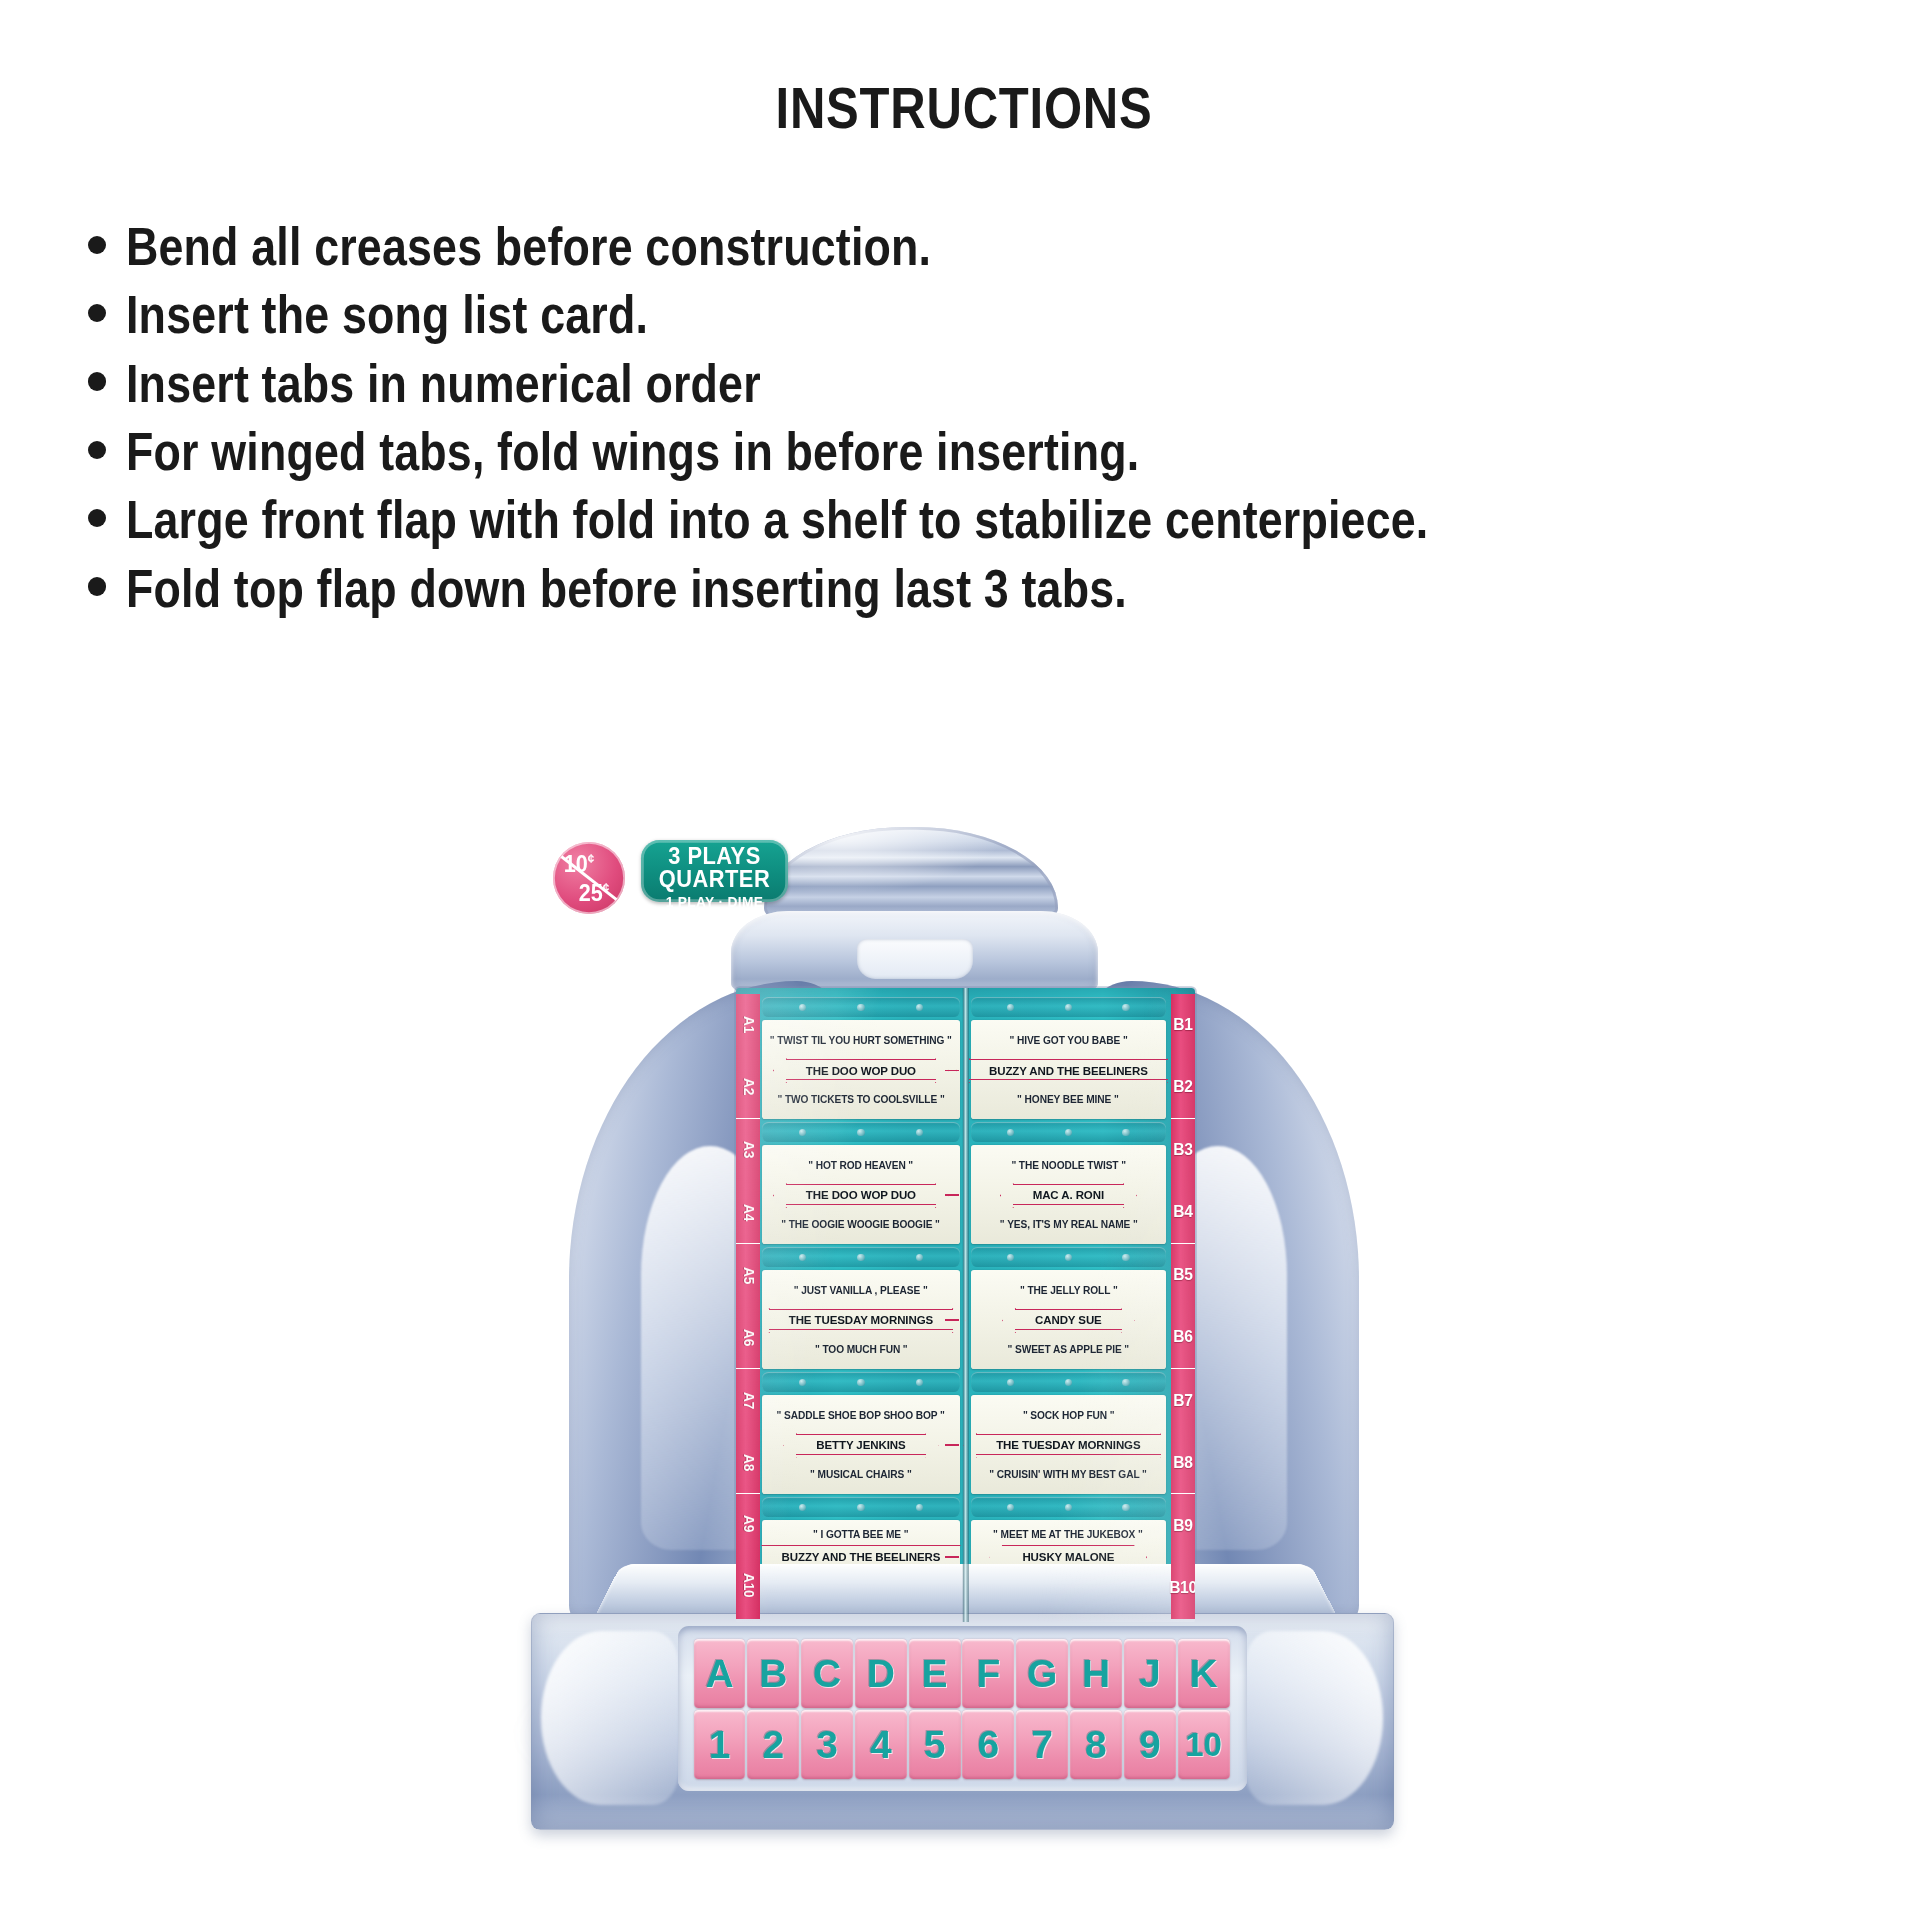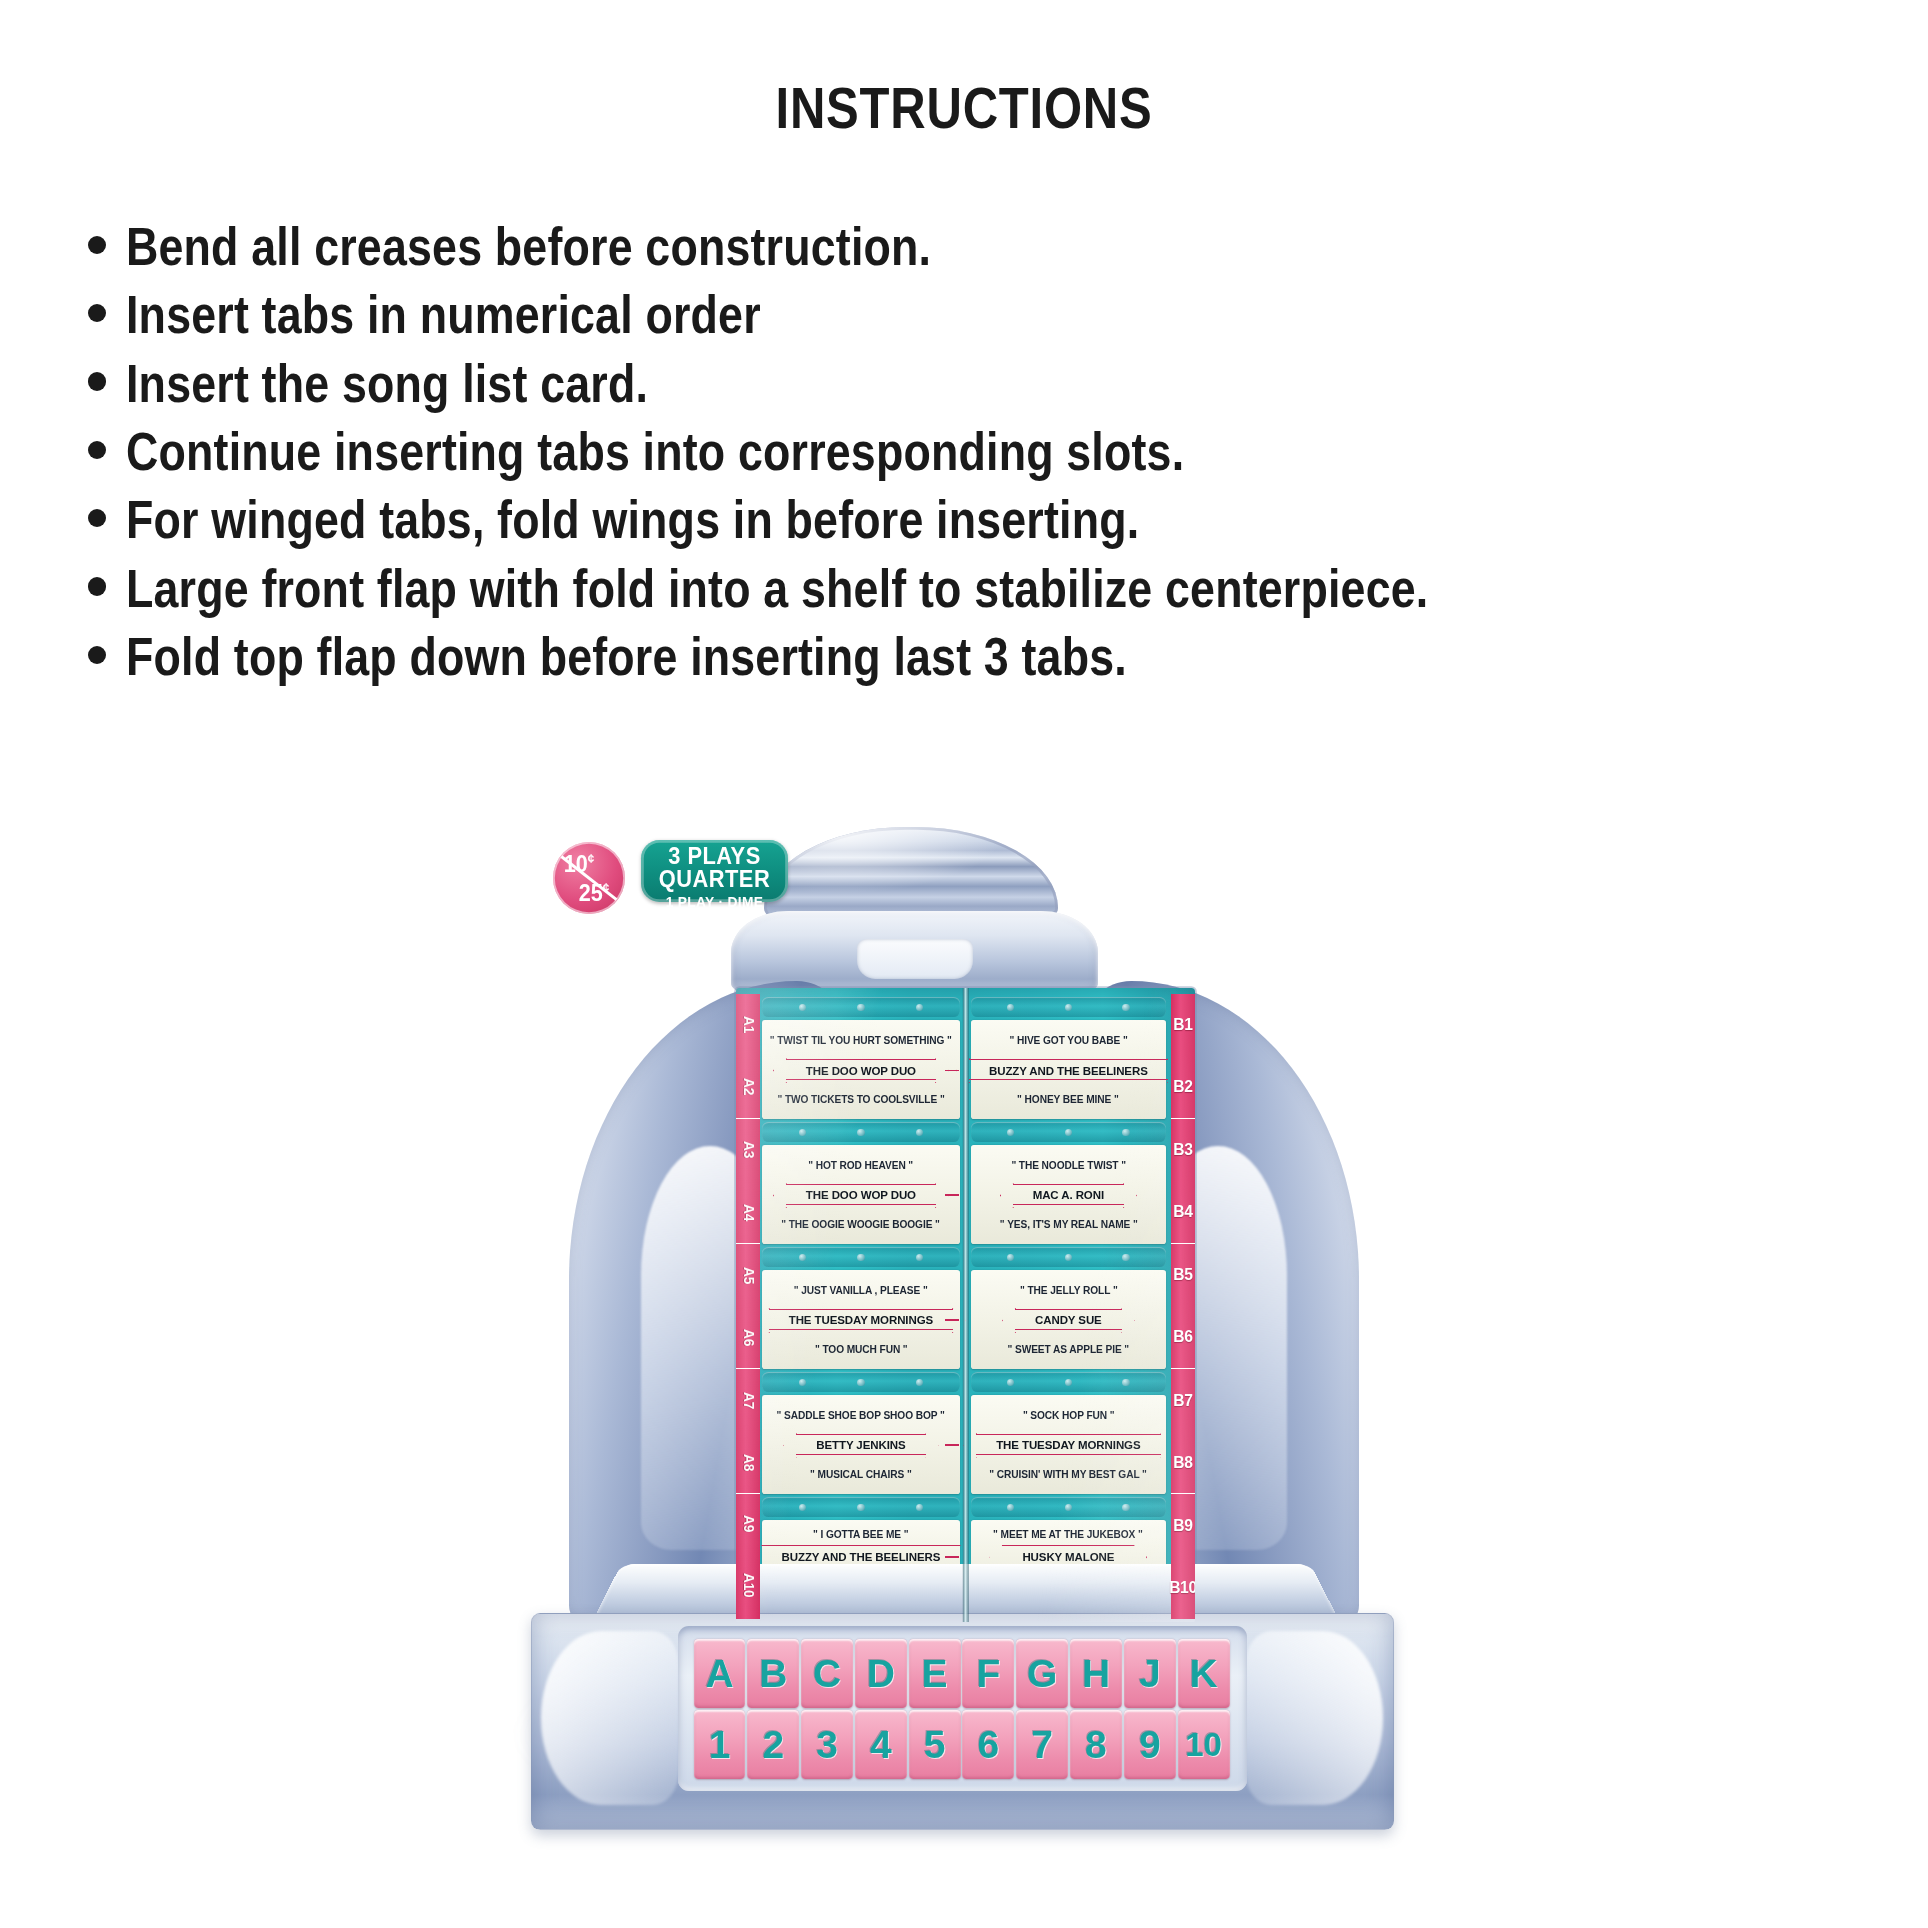--- a/index.html
+++ b/index.html
@@ -432,29 +432,25 @@
 
 <h1 class="page-title">INSTRUCTIONS</h1>
 
 <ul class="instructions">
   <li>
     <span class="bullet"></span>
     <span class="itext">Bend all creases before construction.</span>
   </li>
   <li>
     <span class="bullet"></span>
-    <span class="itext">Insert tabs in numerical order</span>
-  </li>
-  <li>
-    <span class="bullet"></span>
     <span class="itext">Insert the song list card.</span>
   </li>
   <li>
     <span class="bullet"></span>
-    <span class="itext">Continue inserting tabs into corresponding slots.</span>
+    <span class="itext">Insert tabs in numerical order</span>
   </li>
   <li>
     <span class="bullet"></span>
     <span class="itext">For winged tabs, fold wings in before inserting.</span>
   </li>
   <li>
     <span class="bullet"></span>
     <span class="itext">Large front flap with fold into a shelf to stabilize centerpiece.</span>
   </li>
   <li>

